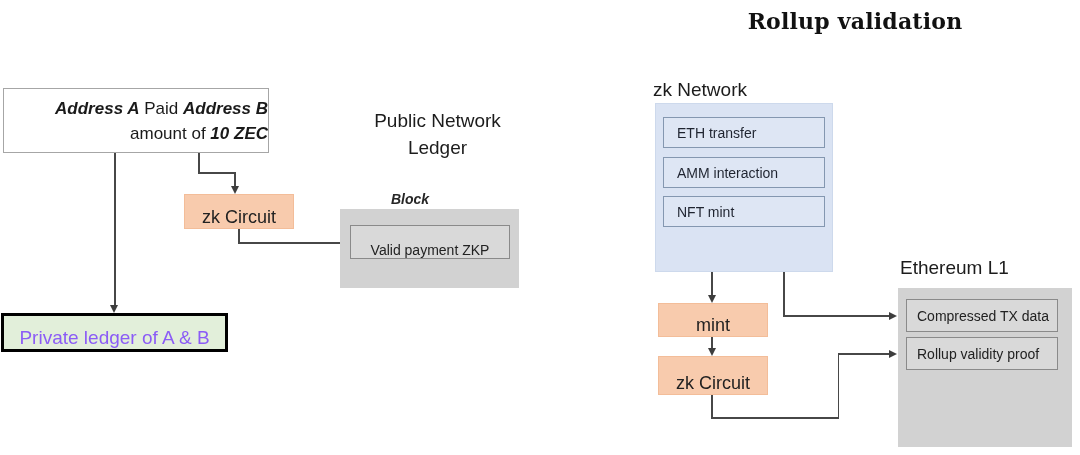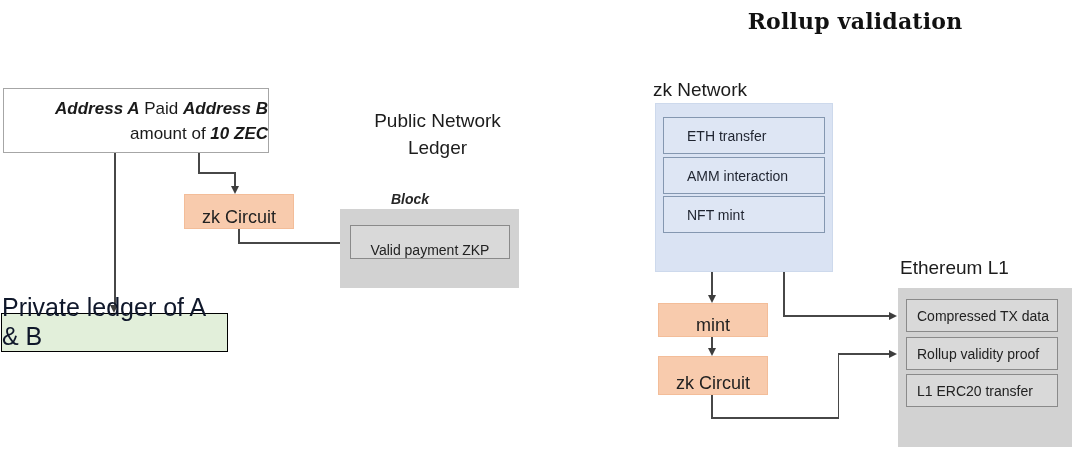--- a/index.html
+++ b/index.html
@@ -63,39 +63,39 @@
   }
   .valid-zkp-box {
     left: 350px; top: 225px; width: 160px; height: 34px;
     background: #d9d9d9;
     border: 1px solid #8a8a8a;
     font-size: 14px; color: #222222;
   }
   .green-box {
     left: 1px; top: 313px; width: 227px; height: 39px;
     background: #e2efda;
-    border: 1px solid #000000;
-    font-size: 25px; color: #0f172a;
+    border: 3px solid #000000;
+    font-size: 19px; color: #8b5cf6;
   }
   .zk-rollup-label { left: 653px; top: 79px; }
   .blue-panel {
     position: absolute;
     left: 655px; top: 103px; width: 178px; height: 169px;
     background: #dae3f3;
     border: 1px solid #cdd9ec;
     box-sizing: border-box;
   }
   .blue-item {
     position: absolute;
-    left: 7px; width: 162px; height: 37px;
+    left: 7px; width: 162px; height: 31px;
     background: #dee6f4;
     border: 1px solid #8497b0;
     box-sizing: border-box;
     display: flex; align-items: center;
-    padding-left: 23px;
+    padding-left: 13px;
     font-size: 14px; color: #1f2430; text-align: center;
   }
   .blue-item-0 { top: 13px; }
   .blue-item-1 { top: 53px; }
   .blue-item-2 { top: 92px; }
   .ethereum-label { left: 900px; top: 257px; }
   .gray-panel {
     position: absolute;
     left: 898px; top: 288px; width: 174px; height: 159px;
     background: #d2d2d2;
@@ -201,23 +201,20 @@
 
   <div class="label ethereum-label">Ethereum L1</div>
 
   <div class="gray-panel">
     <div class="gray-item gray-item-0">
       <span>Compressed TX data</span>
     </div>
     <div class="gray-item gray-item-1">
       <span>Rollup validity proof</span>
     </div>
-    <div class="gray-item gray-item-2">
-      <span>L1 ERC20 transfer</span>
-    </div>
   </div>
 
   <div class="line-v" style="left:783px; top:272px; height:44px;"></div>
   <div class="line-h" style="left:783px; top:315px; width:106px;"></div>
   <div class="arrow-right" style="left:889px; top:311.5px;"></div>
 
   <div class="line-v" style="left:711px; top:395px; height:23px;"></div>
   <div class="line-h" style="left:711px; top:417px; width:128px;"></div>
   <div class="line-v" style="left:837.5px; top:353px; height:65px;"></div>
   <div class="line-h" style="left:837.5px; top:353px; width:52px;"></div>

